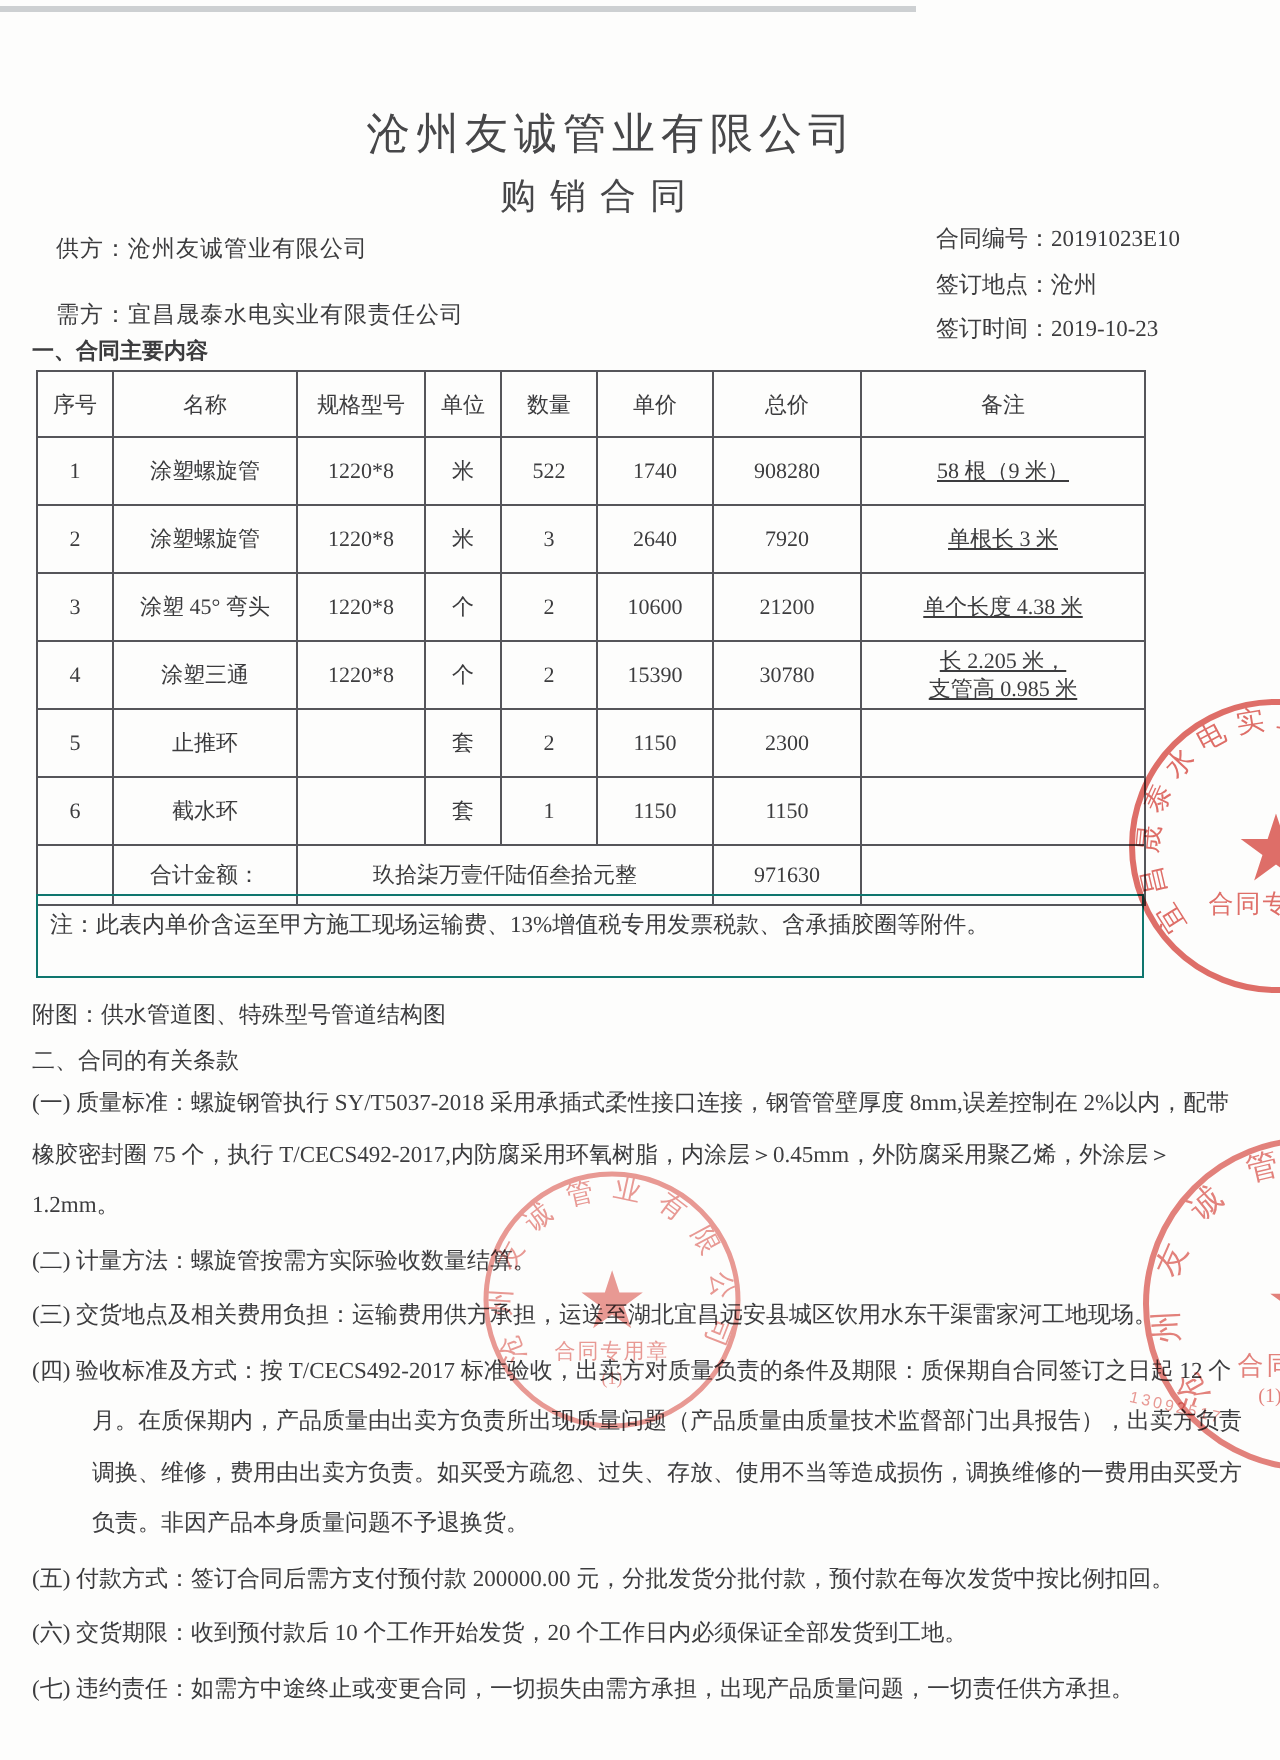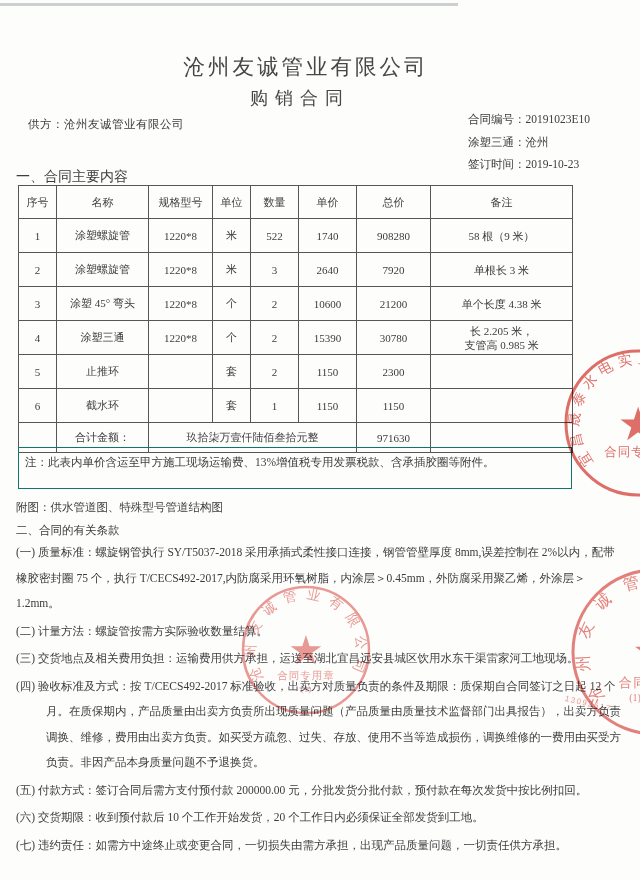--- a/index.html
+++ b/index.html
@@ -11,26 +11,26 @@
   }
   .abs{position:absolute;}
   .scanline{left:0;top:3px;width:458px;height:3px;background:#b4b8bc;opacity:.65;}
   .company-title{left:0;top:52px;width:612px;text-align:center;font-size:21.5px;letter-spacing:3px;color:#474749;}
   .doc-title{left:0;top:86px;width:600px;text-align:center;font-size:18px;letter-spacing:7px;color:#474749;}
   .party{font-size:11.5px;letter-spacing:.5px;}
   .supplier{left:28px;top:117px;}
   .buyer{left:28px;top:150px;}
   .meta{font-size:11.5px;left:424px;margin-left:44px;}
   .meta1{top:112px;} .meta2{top:135px;} .meta3{top:157px;}
-  .h1{left:16px;top:168px;font-size:14px;}
+  .h1{left:16px;top:168px;font-size:11px;font-weight:bold;}
   .tablewrap{left:18px;top:185px;}
   table.items{border-collapse:collapse;table-layout:fixed;width:554px;font-size:11px;color:#3c3c3e;}
   table.items td,table.items th{border:1px solid #55555a;text-align:center;vertical-align:middle;padding:0 2px;font-weight:normal;overflow:hidden;}
   tr.hdr{height:33px;} tr.row{height:34px;} tr.totalrow{height:30px;}
-  td.note-cell{white-space:pre-line;line-height:14px;}
+  td.note-cell{white-space:pre-line;line-height:14px;text-decoration:underline;}
   .notebox{left:18px;top:447px;width:540px;height:33px;border:1px solid #0f766e;font-size:11.5px;padding:7px 6px 0 6px;background:transparent;}
   .attachment{left:16px;top:500px;font-size:11.5px;}
   .h2{left:16px;top:523px;font-size:11.5px;}
   .clauses{left:16px;top:540px;width:606px;font-size:11.5px;line-height:25.5px;}
   .clause{margin:0 0 2px 0;font-family:Liberation Serif, serif;}
   .clause.hang{padding-left:30px;text-indent:-30px;}
   
   .stamp{pointer-events:none;mix-blend-mode:multiply;}
   .stampA{left:563px;top:348px;opacity:.78;}
   .stampB{left:236px;top:580px;opacity:.55;}
@@ -43,22 +43,23 @@
 <body>
 
 <div class="page">
 
   <div class="abs scanline"></div>
 
   <div class="abs company-title">沧州友诚管业有限公司</div>
   <div class="abs doc-title">购销合同</div>
 
   <div class="abs party supplier">供方：沧州友诚管业有限公司</div>
+  <div class="abs party buyer">需方：宜昌晟泰水电实业有限责任公司</div>
   <div class="abs meta meta1">合同编号：20191023E10</div>
-  <div class="abs meta meta2">涂塑三通：沧州</div>
+  <div class="abs meta meta2">签订地点：沧州</div>
   <div class="abs meta meta3">签订时间：2019-10-23</div>
 
   <div class="abs h1">一、合同主要内容</div>
 
   <div class="abs tablewrap">
     <table class="items">
       <colgroup>
         <col style="width:38px">
           <col style="width:92px">
           <col style="width:64px">

